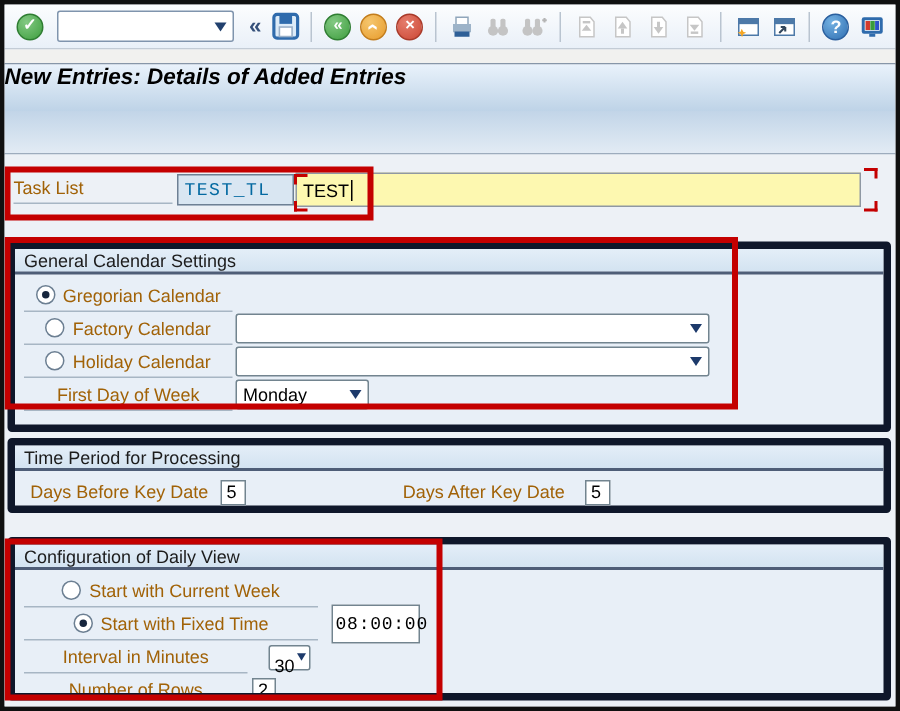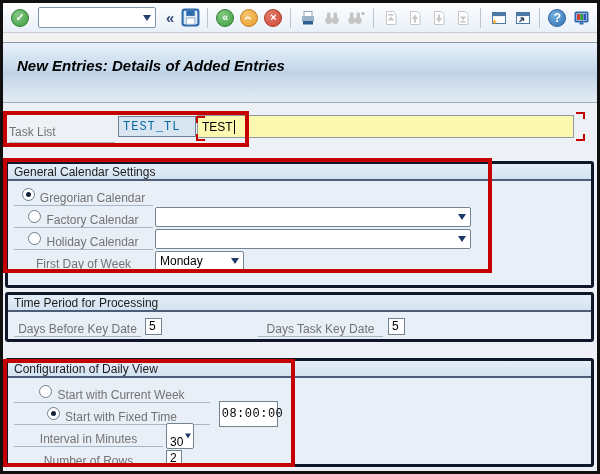--- a/index.html
+++ b/index.html
@@ -23,45 +23,45 @@
   .cmdwrap { position:relative; width:118px; height:21px; background:#fff; border:1px solid #7f94ad; border-radius:2px;
              display:flex; align-items:center; flex:0 0 auto; margin:0 4px; }
   .cmdwrap input { border:0; outline:0; width:96px; height:17px; margin-left:3px; font:12px "Liberation Sans",sans-serif; background:transparent; }
   .dd-arrow { position:absolute; right:4px; top:7px; width:0; height:0;
               border-left:4px solid transparent; border-right:4px solid transparent; border-top:6px solid #21406e; }
   .chev { font-size:15px; color:#35507a; font-weight:bold; margin:0 2px; }
 
   
   .midstrip { position:absolute; left:0; top:30px; width:594px; height:9px; background:#f1f1ef; }
   .titlepanel { position:absolute; left:0; top:39px; width:594px; height:61px; border-top:1px solid #8796a8; border-bottom:1px solid #9dacbd; }
-  .title-top { height:31px; background:linear-gradient(#e9f2fb,#bed3e7); display:flex; align-items:flex-end; padding-left:14px; }
+  .title-top { height:31px; background:linear-gradient(#e9f2fb,#bed3e7); display:flex; align-items:flex-start; }
   .title-top h1 { font-size:15px; font-style:italic; font-weight:bold; color:#000; }
   .title-bottom { height:28px; background:linear-gradient(#c2d5e8,#e2ebf4); }
 
   
   .main { position:absolute; left:0; top:100px; width:594px; height:368px; background:#edf1f6; }
 
-  .lbl { font-size:12px; color:#737373;margin-top:7px; }
+  .lbl { font-size:12px; color:#a16207; }
   .u-line { border-bottom:1px solid #a7b6c4; }
 
   
   .task-label { position:absolute; left:6px; top:12px; width:106px; height:21px; line-height:20px; }
   .task-id { position:absolute; left:115px; top:13px; width:78px; height:21px; background:#d9e6f2; border:1px solid #6e8094;
              font:12px "Liberation Mono", monospace; color:#0369a1; display:flex; align-items:center; padding-left:4px; letter-spacing:1px; }
   .task-desc { position:absolute; left:194px; top:12px; width:377px; height:23px; background:#fdf8b0; border:1px solid #8f98a3;
                font:12px "Liberation Sans",sans-serif; display:flex; align-items:center; padding-left:4px;text-align:right; }
   .cursor { width:1px; height:14px; background:#000; display:inline-block; margin-left:1px; }
   .bkt { position:absolute; width:9px; height:7px; z-index:6; }
   .bkt.tl { border-top:2px solid #c40000; border-left:2px solid #c40000; }
   .bkt.bl { border-bottom:2px solid #c40000; border-left:2px solid #c40000; }
   .bkt.tr { border-top:2px solid #c40000; border-right:2px solid #c40000; }
   .bkt.br { border-bottom:2px solid #c40000; border-right:2px solid #c40000; }
 
   
-  .groupbox { position:absolute; background:#e8eff7; border:3px solid #0f172a; border-radius:3px; width:589px; overflow:hidden; }
+  .groupbox { position:absolute; background:#e8eff7; border:5px solid #0f172a; border-radius:3px; width:589px; overflow:hidden; }
   .gb-header { height:17px; line-height:16px; padding-left:6px; font-size:12px; color:#1c1c1c;
                background:linear-gradient(#e4eef8,#d3e3f1); border-bottom:2px solid #4e5d77; }
   .gb-body { position:relative; padding:3px 0 0 6px; }
   .frow { display:flex; align-items:center; height:22px; position:relative; }
   .lcol { display:flex; align-items:center; height:100%; border-bottom:1px solid #a7b6c4;justify-content:center; }
 
   .radio { position:relative; width:13px; height:13px; border-radius:50%; background:#fff; border:1px solid #6c7f92; margin-right:5px; flex:0 0 auto; }
   .radio.on::after { content:''; position:absolute; left:3px; top:3px; width:5px; height:5px; border-radius:50%; background:#16253d; }
 
   .combo { position:relative; background:#fff; border:1px solid #72848f; border-radius:2px; height:20px;
@@ -84,21 +84,21 @@
   .combo-day { width:89px;  margin-left:2px; }
 
   .lcol-t1 { width:127px; }
   .fld-5 { width:17px; height:17px; margin-left:4px; }
   .lcol-t2 { width:125px; margin-left:96px; }
   .fld-5b { margin-left:5px; }
 
   .lcol-d1 { width:196px; }
   .fld-time { width:59px; height:26px; margin-left:9px; justify-content:center; padding-left:8px; }
   .lcol-d2 { width:149px; }
-  .combo-30 { width:28px; margin-left:3px; height:26px; padding:12px 9px 0 3px; }
+  .combo-30 { width:28px; margin-left:14px; height:17px; padding:12px 9px 0 3px; }
   .fld-2 { width:16px; height:16px; margin-left:3px; }
 
   
   .anno { position:absolute; border:4px solid #c40000; z-index:5; pointer-events:none; }
   #anno-task    { left:0px; top:8px;   width:246px; height:36px; }
   #anno-general { left:0px; top:55px;  width:489px; height:115px; }
   #anno-daily   { left:0px; top:256px; width:292px; height:108px; }
 </style>
 </head>
 <body>
@@ -284,21 +284,21 @@
 
     <div class="groupbox" id="gb-time">
       <div class="gb-header">Time Period for Processing</div>
       <div class="gb-body">
         <div class="frow">
           <div class="lcol lcol-t1">
             <span class="lbl">Days Before Key Date</span>
           </div>
           <div class="tfield fld-5">5</div>
           <div class="lcol lcol-t2">
-            <span class="lbl">Days Task Key Date</span>
+            <span class="lbl">Days After Key Date</span>
           </div>
           <div class="tfield fld-5 fld-5b">5</div>
         </div>
       </div>
     </div>
 
     <div class="groupbox" id="gb-daily">
       <div class="gb-header">Configuration of Daily View</div>
       <div class="gb-body">
         <div class="frow">

